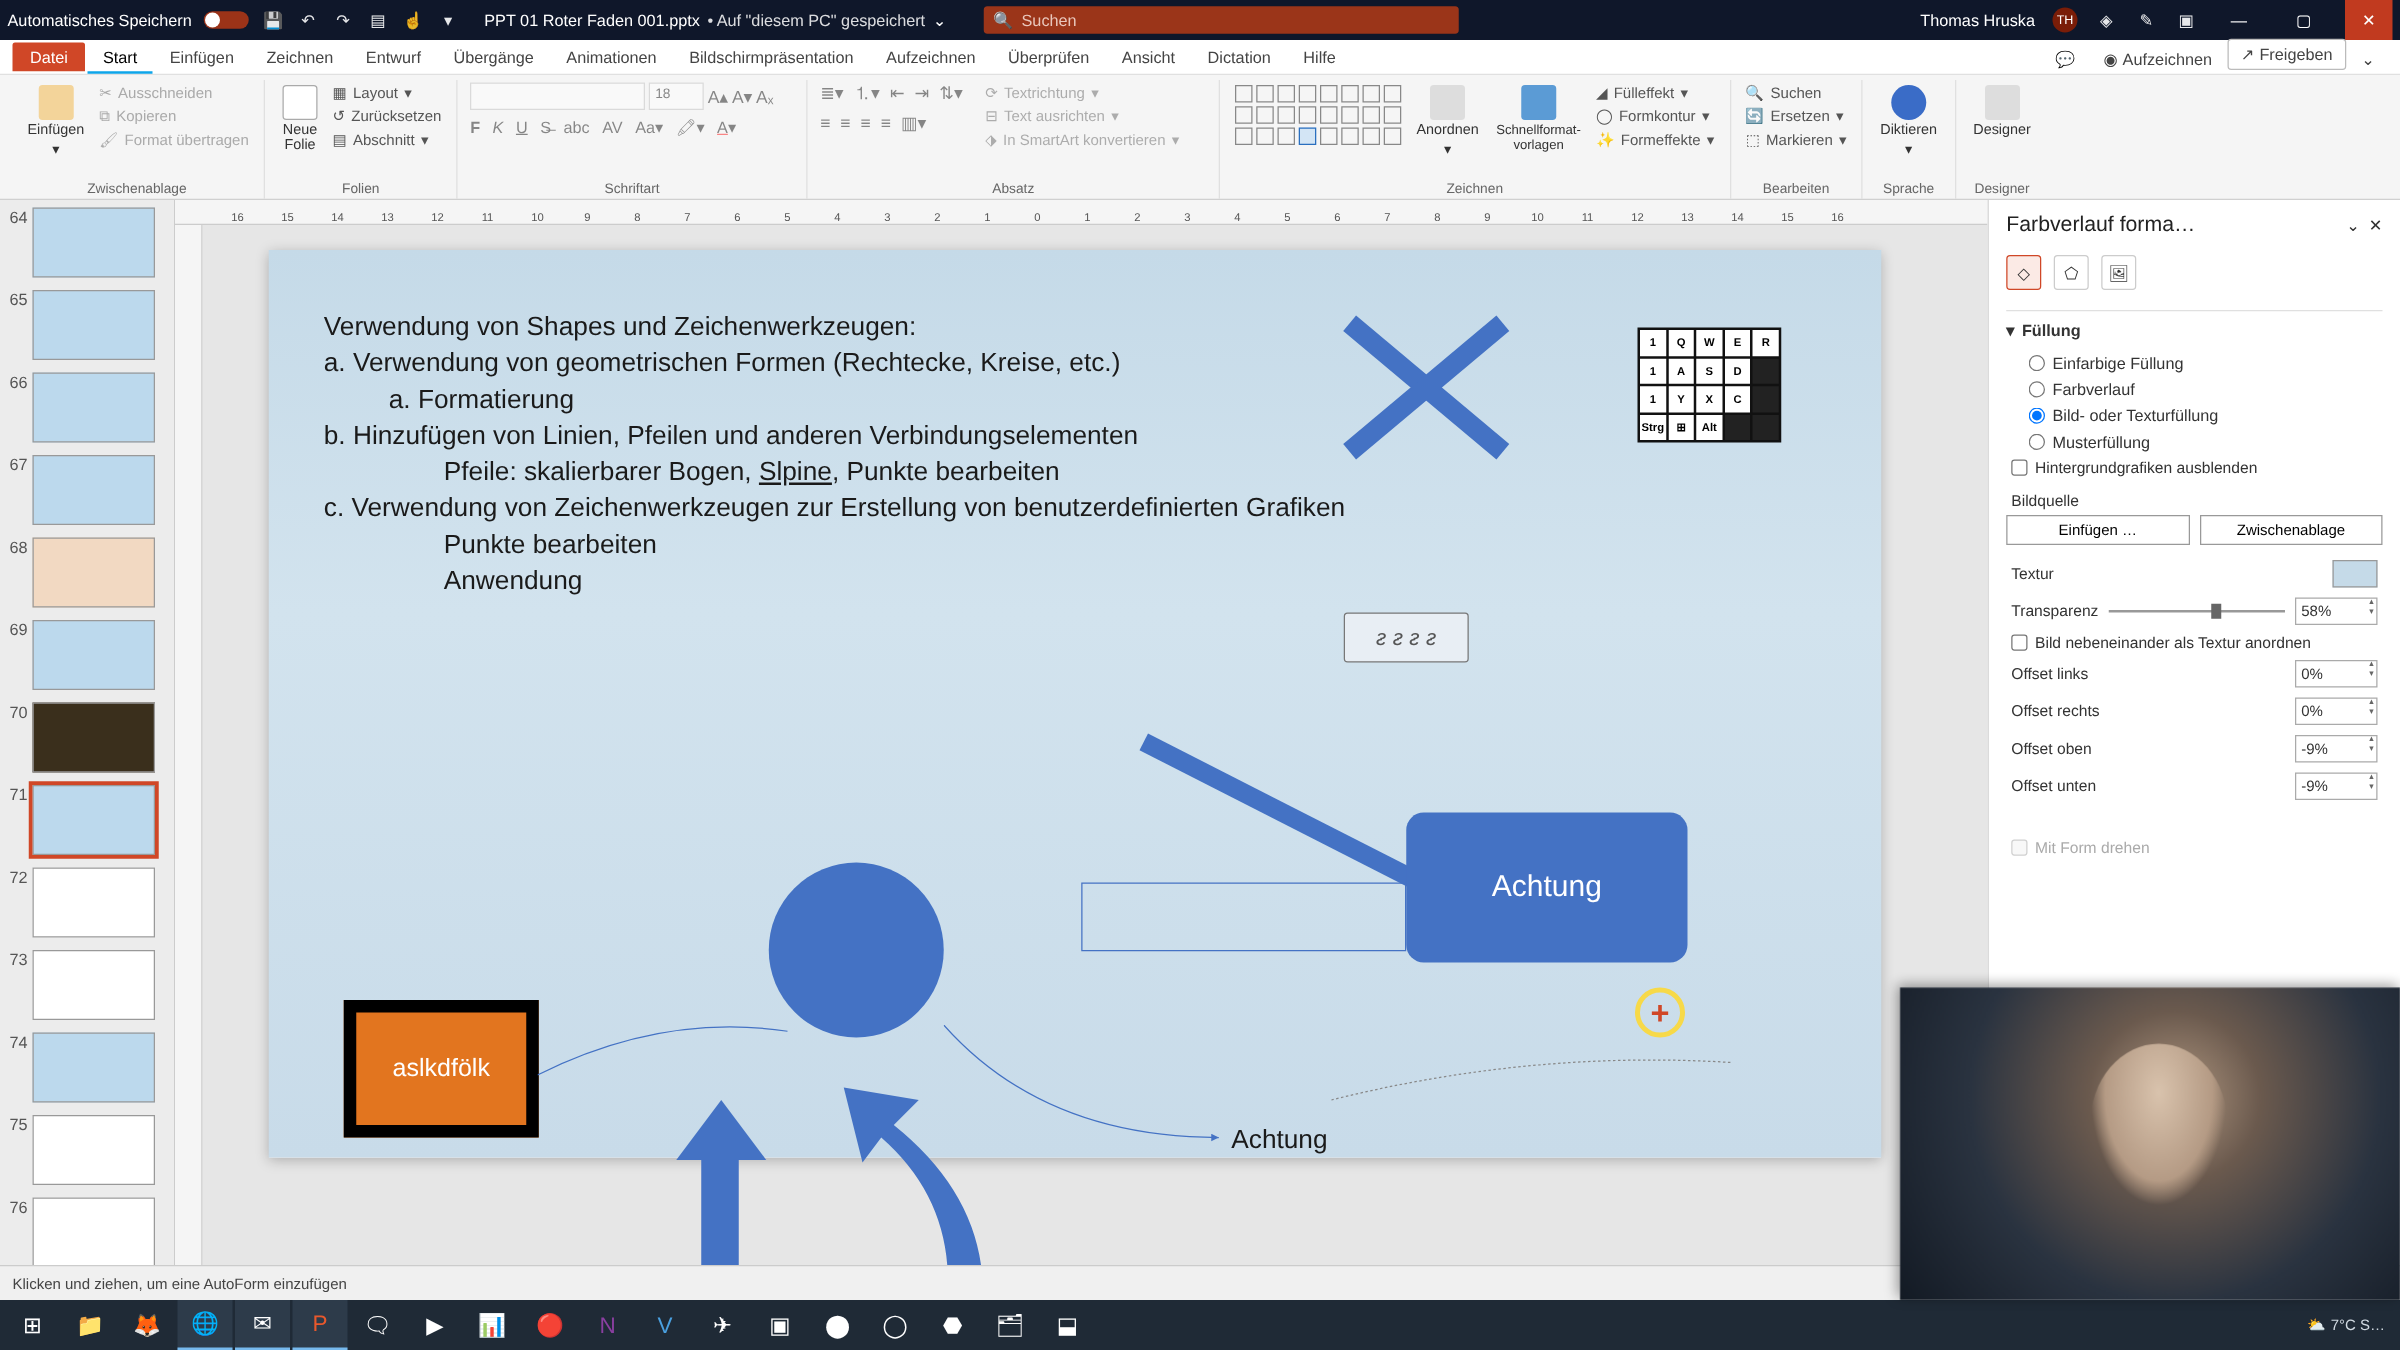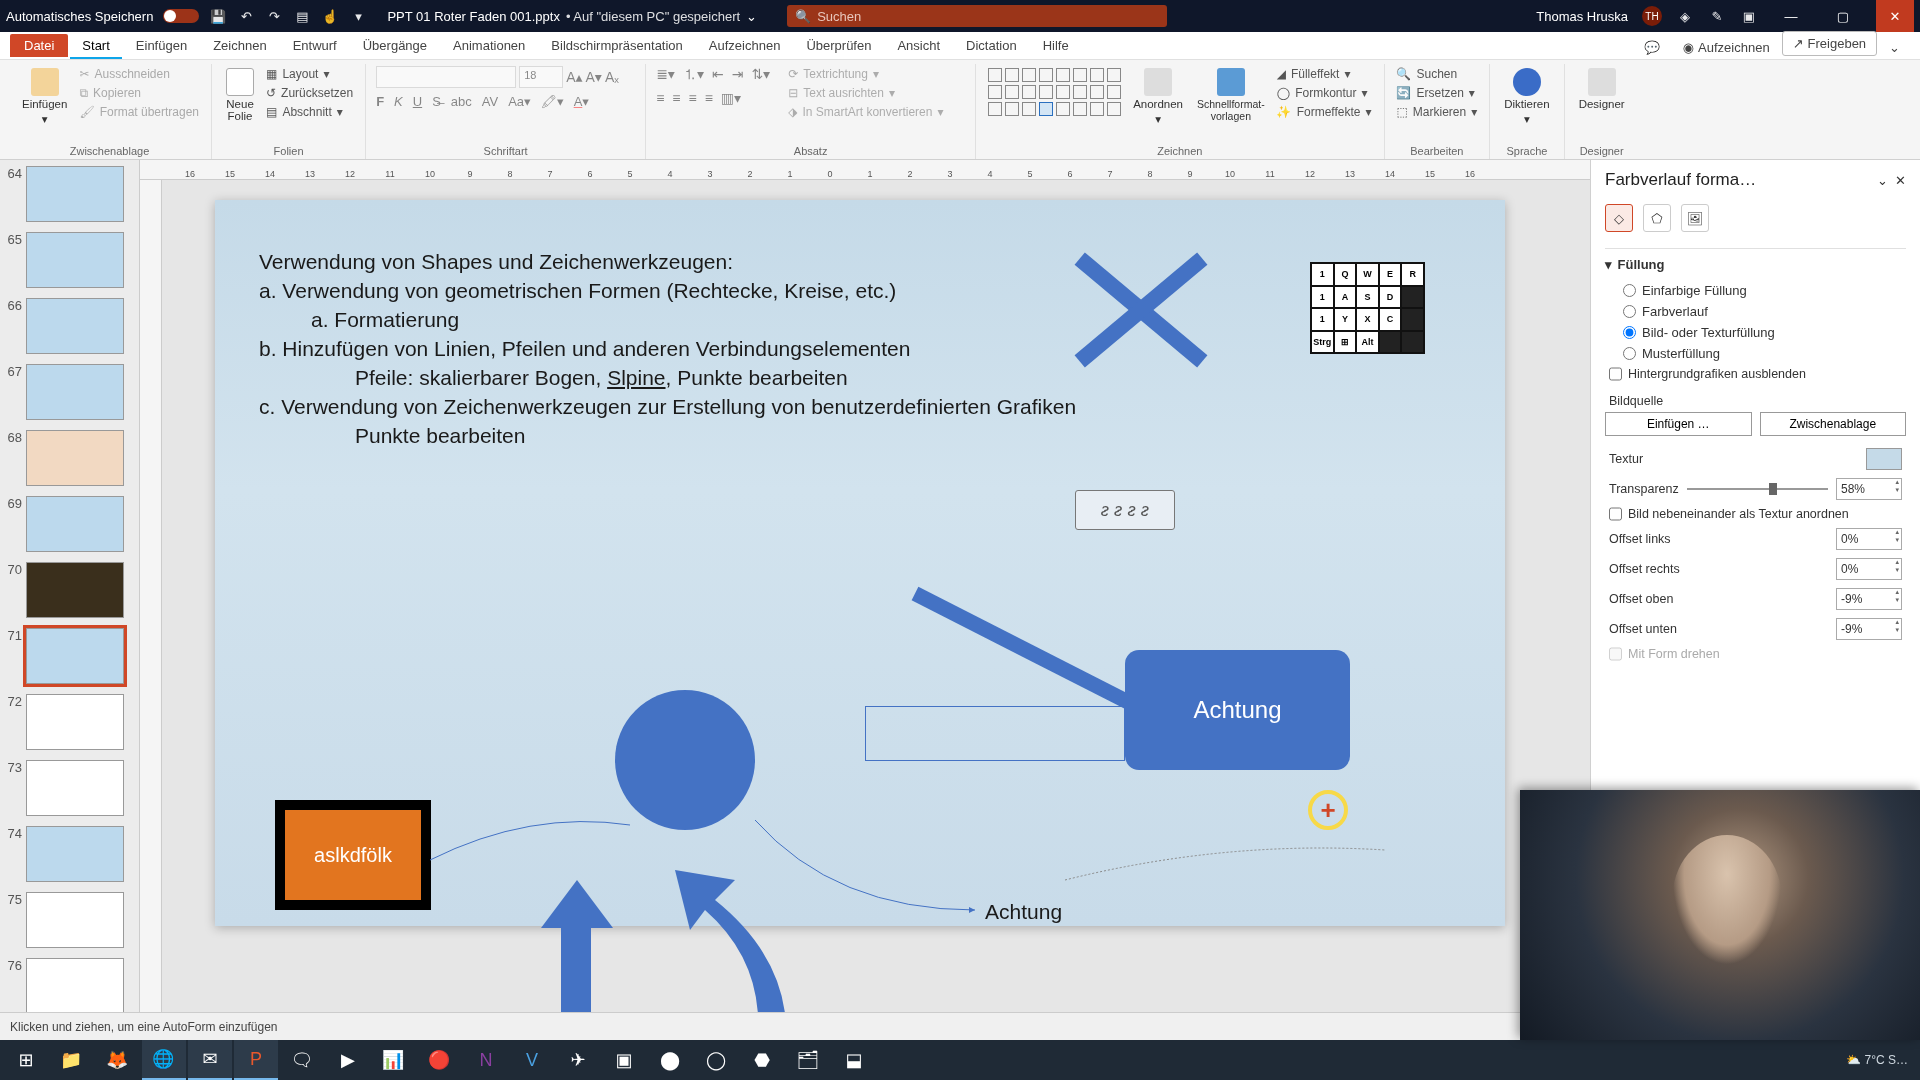--- a/index.html
+++ b/index.html
@@ -97,21 +97,21 @@
 .fp-radio input { margin: 0; }
 .fp-label { font-size: 12.5px; color: #333; margin: 10px 0 4px 4px; }
 .fp-btns { display: flex; gap: 8px; margin-bottom: 8px; }
 .fp-btns button { flex: 1; padding: 4px 6px; border: 1px solid #999; background: #fff; font-size: 12px; }
 .fp-row { display: flex; justify-content: space-between; align-items: center; padding: 4px 4px; font-size: 12.5px; }
 .fp-spin { width: 66px; height: 22px; border: 1px solid #aaa; display: flex; align-items: center; padding: 0 4px; font-size: 12px; background: #fff; position: relative; }
 .fp-spin::after { content: "▴\A▾"; white-space: pre; position: absolute; right: 2px; top: -1px; font-size: 7px; line-height: 8px; color: #666; }
 .fp-slider { flex: 1; margin: 0 8px; height: 2px; background: #999; position: relative; }
 .fp-slider::after { content:""; width: 8px; height: 12px; background: #666; position: absolute; left: 58%; top: -5px; }
 .fp-check { display: flex; gap: 6px; padding: 3px 4px; font-size: 12.5px; }
-.fp-disabled { color: #aaa; }
+.fp-disabled { color: #aaa; margin-top: 24px; }
 
 
 .statusbar { height: 28px; background: #f0f0f0; border-top: 1px solid #ccc; display: flex; align-items: center; padding: 0 10px; font-size: 12px; color: #444; }
 .statusbar .right { margin-left: auto; display: flex; gap: 14px; align-items: center; }
 
 
 .taskbar { height: 40px; background: #1f2a36; display: flex; align-items: center; padding: 0 4px; gap: 2px; }
 .taskbar .tbtn { width: 44px; height: 40px; display: flex; align-items: center; justify-content: center; color: #fff; font-size: 18px; }
 .taskbar .tbtn.active { border-bottom: 2px solid #76b9ed; background: #2d3b4a; }
 .taskbar .tray { margin-left: auto; display: flex; align-items: center; gap: 10px; color: #cfd8e0; font-size: 12px; padding-right: 8px; }
@@ -439,20 +439,21 @@
     <div class="slide-wrap">
       <div class="slide">
         <div class="slide-text">
           <div>Verwendung von Shapes und Zeichenwerkzeugen:</div>
           <div>a.    Verwendung von geometrischen Formen (Rechtecke, Kreise, etc.)</div>
           <div style="padding-left:52px">a.    Formatierung</div>
           <div>b. Hinzufügen von Linien, Pfeilen und anderen Verbindungselementen</div>
           <div style="padding-left:96px"><span>Pfeile: skalierbarer Bogen, <u>Slpine</u>, Punkte bearbeiten</span></div>
           <div>c. Verwendung von Zeichenwerkzeugen zur Erstellung von benutzerdefinierten Grafiken</div>
           <div style="padding-left:96px">Punkte bearbeiten</div>
+          <div style="padding-left:96px">Anwendung</div>
         </div>
 
         <div class="big-x"></div>
         <div class="scribble">ᴤ ᴤ ᴤ ᴤ</div>
         <div class="keyboard-img" id="kbd">
             <span>1</span>
             <span>Q</span>
             <span>W</span>
             <span>E</span>
             <span>R</span>

